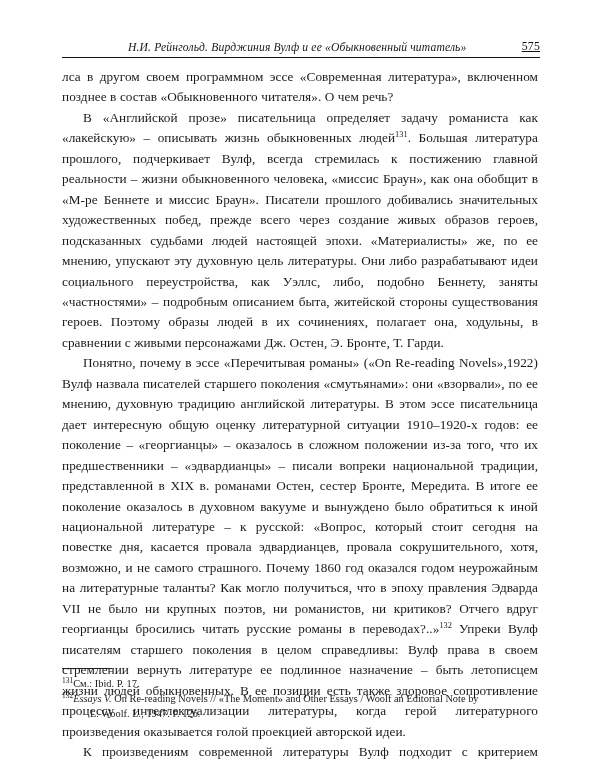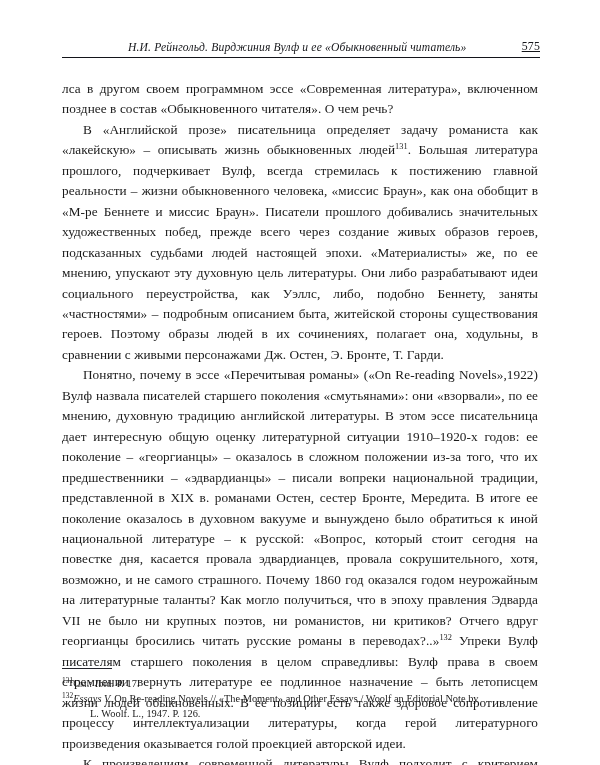--- a/index.html
+++ b/index.html
@@ -69,21 +69,20 @@
     text-justify: inter-word;
     font-size: 13.25px;
     line-height: 20.45px;
     text-indent: 21px;
     letter-spacing: 0.05px;
     word-spacing: 0.1px;
     hyphens: manual;
   }
   p.para.cont {
     text-indent: 0;
-    margin-top: 12px;
   }
   sup.fnref {
     font-size: 8.4px;
     vertical-align: super;
     line-height: 0;
     letter-spacing: 0;
   }
 
   
   .footnotes {

